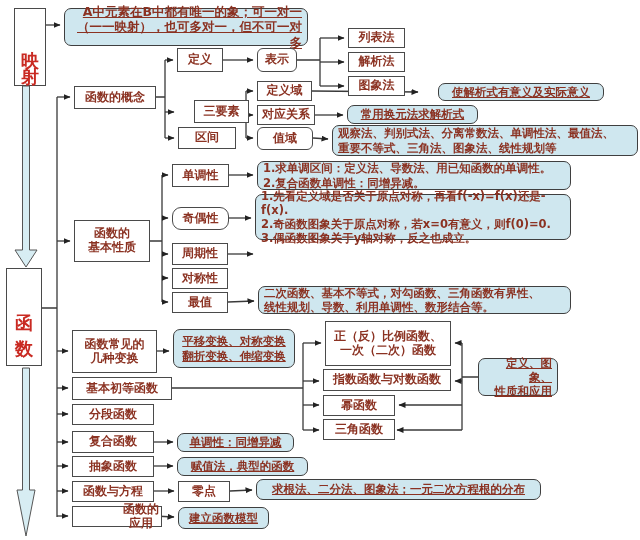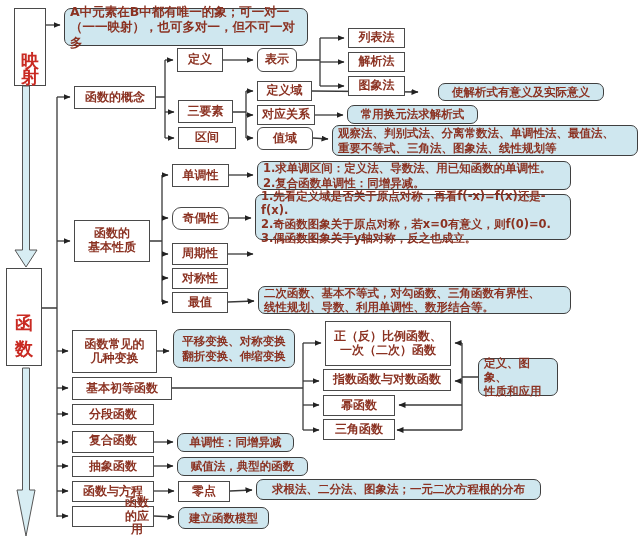--- a/index.html
+++ b/index.html
@@ -18,21 +18,21 @@
   .node{
     background:#ffffff;border:1.4px solid #4a4a4a;
     display:flex;align-items:center;justify-content:center;
     font-size:12px;line-height:1.15;text-align:center;white-space:pre-line;
   }
   .note{
     background:var(--note-fill);border:1.5px solid var(--border);border-radius:7px;
     display:flex;align-items:center;justify-content:flex-start;
     font-size:11.5px;line-height:1.22;padding:1px 5px;white-space:pre-line;text-align:left;
   }
-  .note.center{justify-content:center;text-align:left;}
+  .note.center{justify-content:center;text-align:right;text-decoration:underline;}
   .note.white{background:#fdfefe;}
   .vtitle{
     background:#ffffff;border:1.6px solid #4a4a4a;
     display:flex;align-items:center;justify-content:center;
     writing-mode:vertical-rl;text-orientation:upright;
     color:var(--title-red);font-size:18px;
   }
 </style>
 </head>
 <body>
@@ -117,21 +117,21 @@
   <div class="note center" style="left:64px;top:8px;width:244px;height:38px;font-size:12.5px;">A中元素在B中都有唯一的象；可一对一
 （一一映射），也可多对一，但不可一对多</div>
   <div class="vtitle" style="left:6px;top:268px;width:36px;height:98px;letter-spacing:26px;padding-top:18px;">函数</div>
 
   <div class="node" style="left:74px;top:86px;width:82px;height:23px;">函数的概念</div>
   <div class="node" style="left:177px;top:48px;width:46px;height:24px;">定义</div>
   <div class="node" style="left:257px;top:48px;width:40px;height:24px;border-radius:6px;">表示</div>
   <div class="node" style="left:348px;top:28px;width:57px;height:20px;">列表法</div>
   <div class="node" style="left:348px;top:52px;width:57px;height:20px;">解析法</div>
   <div class="node" style="left:348px;top:76px;width:57px;height:20px;">图象法</div>
-  <div class="node" style="left:178px;top:100px;width:55px;height:23px;">三要素</div>
+  <div class="node" style="left:194px;top:100px;width:55px;height:23px;">三要素</div>
   <div class="node" style="left:178px;top:127px;width:58px;height:22px;">区间</div>
   <div class="node" style="left:257px;top:81px;width:55px;height:20px;">定义域</div>
   <div class="node" style="left:257px;top:105px;width:58px;height:20px;">对应关系</div>
   <div class="node" style="left:257px;top:127px;width:56px;height:23px;border-radius:6px;">值域</div>
   <div class="note center" style="left:422px;top:83px;width:166px;height:18px;margin-left:16px;">使解析式有意义及实际意义</div>
   <div class="note center" style="left:347px;top:105px;width:131px;height:19px;">常用换元法求解析式</div>
   <div class="note" style="left:332px;top:125px;width:306px;height:31px;">观察法、判别式法、分离常数法、单调性法、最值法、
 重要不等式、三角法、图象法、线性规划等</div>
 
   <div class="node" style="left:74px;top:220px;width:76px;height:42px;">函数的
@@ -157,23 +157,23 @@
   <div class="node" style="left:72px;top:377px;width:100px;height:23px;">基本初等函数</div>
   <div class="node" style="left:325px;top:321px;width:126px;height:45px;">正（反）比例函数、
 一次（二次）函数</div>
   <div class="node" style="left:323px;top:395px;width:72px;height:21px;">幂函数</div>
   <div class="node" style="left:323px;top:369px;width:128px;height:22px;">指数函数与对数函数</div>
   <div class="node" style="left:323px;top:419px;width:72px;height:21px;">三角函数</div>
   <div class="note center" style="left:478px;top:358px;width:80px;height:38px;">定义、图象、
 性质和应用</div>
 
   <div class="node" style="left:72px;top:404px;width:82px;height:21px;">分段函数</div>
-  <div class="node" style="left:72px;top:431px;width:82px;height:22px;font-family:Liberation Mono, monospace;">复合函数</div>
+  <div class="node" style="left:72px;top:431px;width:82px;height:22px;">复合函数</div>
   <div class="note center" style="left:177px;top:433px;width:117px;height:19px;">单调性：同增异减</div>
   <div class="node" style="left:72px;top:456px;width:82px;height:21px;">抽象函数</div>
   <div class="note center" style="left:177px;top:457px;width:131px;height:19px;">赋值法，典型的函数</div>
   <div class="node" style="left:72px;top:481px;width:82px;height:21px;">函数与方程</div>
   <div class="node" style="left:178px;top:481px;width:52px;height:21px;">零点</div>
   <div class="note center" style="left:256px;top:479px;width:285px;height:21px;">求根法、二分法、图象法；一元二次方程根的分布</div>
-  <div class="node" style="left:72px;top:506px;width:82px;height:21px;padding-left:48px;">函数的应用</div>
+  <div class="node" style="left:72px;top:506px;width:90px;height:21px;padding-left:48px;">函数的应用</div>
   <div class="note center" style="left:178px;top:507px;width:91px;height:22px;">建立函数模型</div>
 
 </div>
 
 </body></html>

